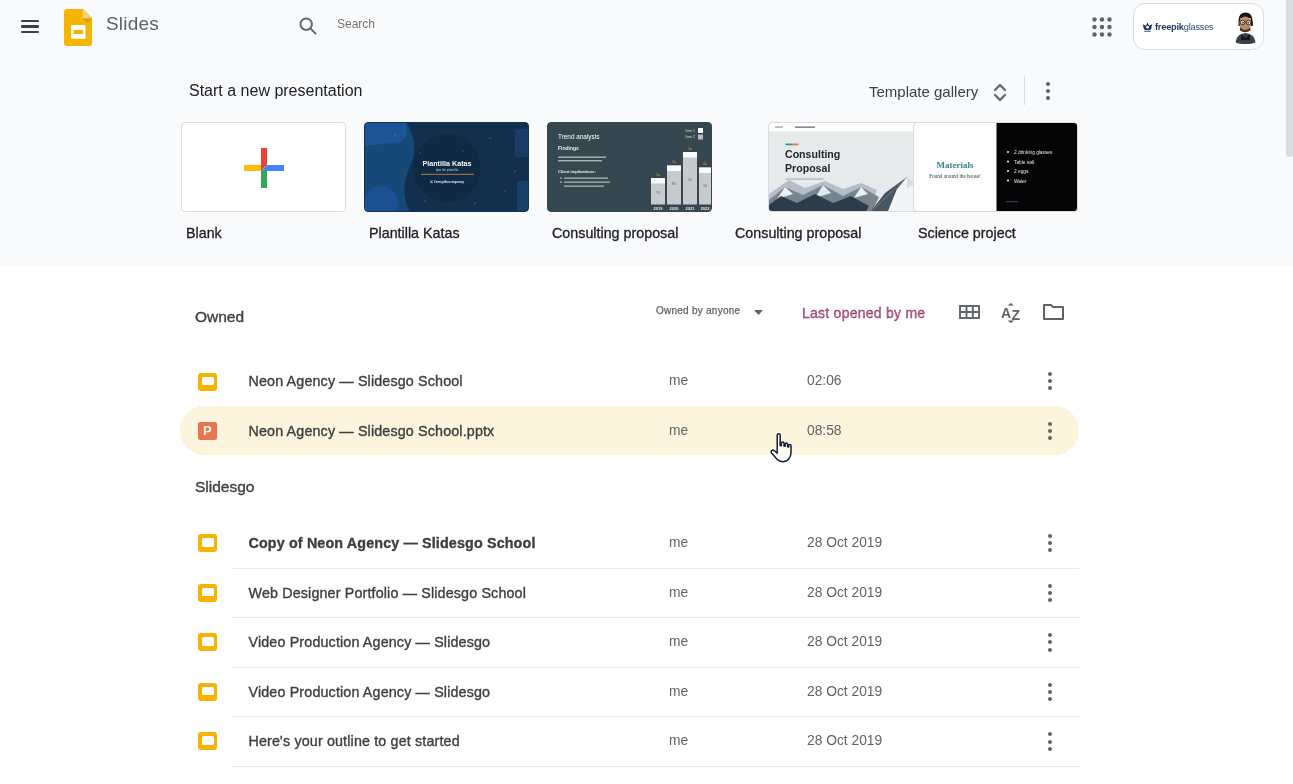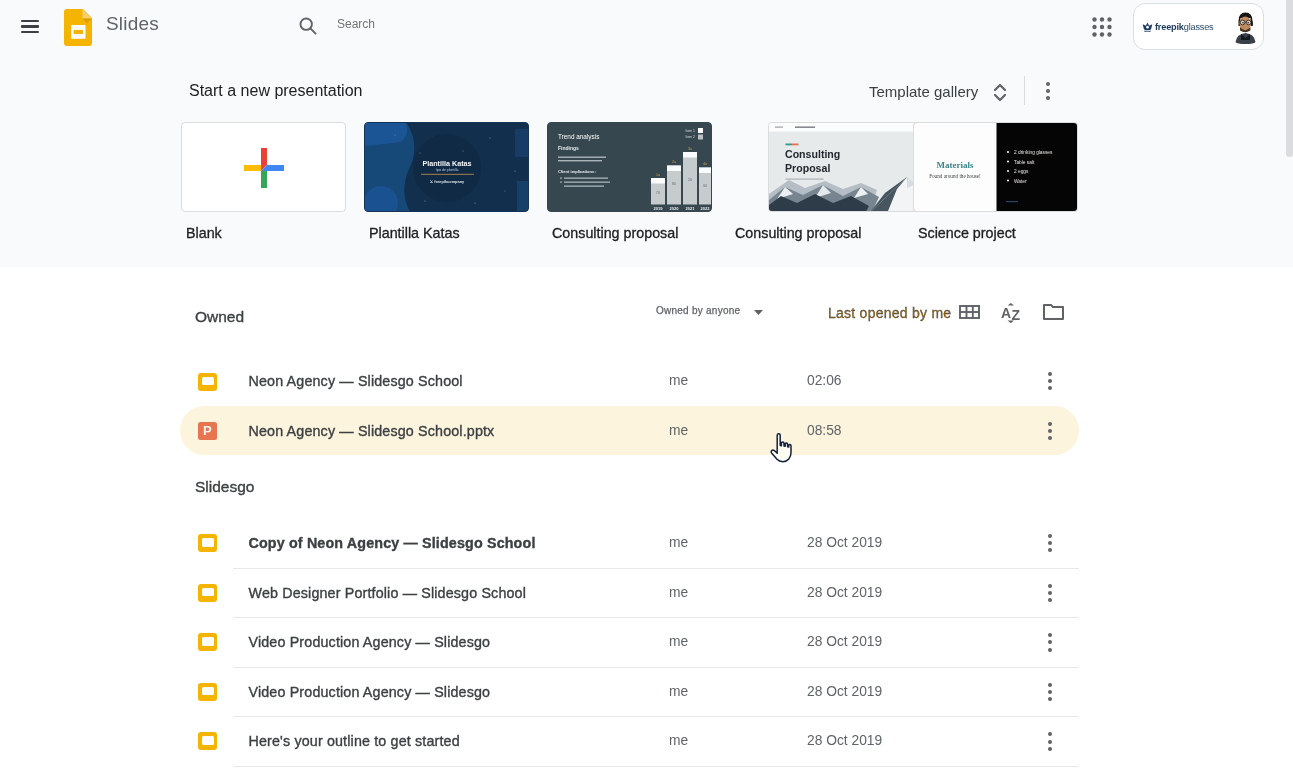--- a/index.html
+++ b/index.html
@@ -229,21 +229,21 @@
 <div class="cardlabel" style="left:369px;">Plantilla Katas</div>
 <div class="cardlabel" style="left:552px;">Consulting proposal</div>
 <div class="cardlabel" style="left:735px;">Consulting proposal</div>
 <div class="cardlabel" style="left:918px;">Science project</div>
 
 <div class="abs" style="left:195px; top:308px; font-size:15.5px; font-weight:500; color:#3c4043; -webkit-text-stroke:0.35px #3c4043;">Owned</div>
 <div class="abs" style="left:656px; top:305px; font-size:10px; font-weight:500; color:#5f6368; letter-spacing:0.25px; -webkit-text-stroke:0.25px #5f6368;">Owned by anyone</div>
 <svg class="abs" style="left:754px; top:310px;" width="9" height="5" viewBox="0 0 9 5">
     <path d="M0 0 L9 0 L4.5 5 Z" fill="#5f6368"></path>
   </svg>
-<div class="abs" style="left:828px; top:305px; font-size:14px; font-weight:500; color:#a16207; letter-spacing:0.25px; -webkit-text-stroke:0.3px #3c4043;">Last opened by me</div>
+<div class="abs" style="left:802px; top:305px; font-size:14px; font-weight:500; color:#ec4899; letter-spacing:0.25px; -webkit-text-stroke:0.3px #3c4043;">Last opened by me</div>
 
 <svg class="abs" style="left:959px; top:305px;" width="21" height="14" viewBox="0 0 21 14">
   <rect x="1" y="1" width="19" height="12" fill="none" stroke="#5f6368" stroke-width="1.9"></rect>
   <line x1="7.5" y1="1" x2="7.5" y2="13" stroke="#5f6368" stroke-width="1.9"></line>
   <line x1="13.8" y1="1" x2="13.8" y2="13" stroke="#5f6368" stroke-width="1.9"></line>
   <line x1="1" y1="7" x2="20" y2="7" stroke="#5f6368" stroke-width="1.9"></line>
 </svg>
 
 <div class="abs" style="left:1001px; top:303px; width:24px; height:20px;">
   <svg width="24" height="20" viewBox="0 0 24 20">

